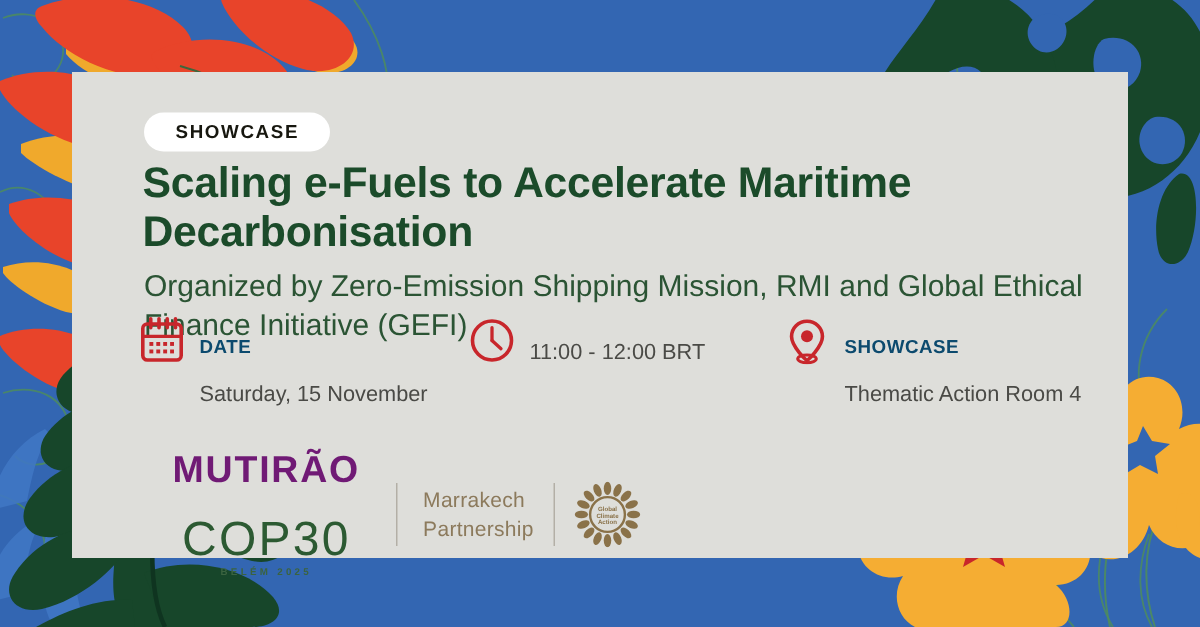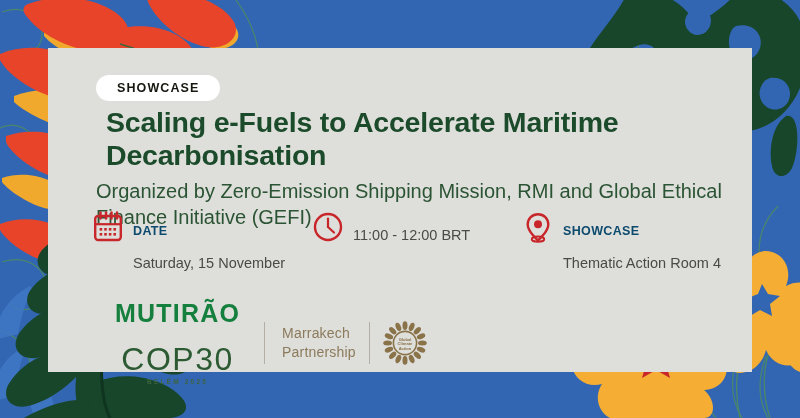--- a/index.html
+++ b/index.html
@@ -43,21 +43,21 @@
     font-size: 12.5px;
     font-weight: bold;
     letter-spacing: 1.1px;
     padding: 7px 21px 6px 21px;
     border-radius: 14px;
     line-height: 1;
   }
   
   #title {
     position: absolute;
-    left: 58px;
+    left: 47px;
     top: 58px;
     width: 620px;
     color: #1B4B2A;
     font-size: 28.5px;
     font-weight: bold;
     line-height: 1.17;
     letter-spacing: -0.2px;
   }
   
   #organizer {
@@ -119,21 +119,21 @@
     align-items: center;
   }
   #mutirao {
     text-align: center;
     line-height: 1;
   }
   #mutirao .m-top {
     font-size: 25px;
     font-weight: bold;
     letter-spacing: 1.2px;
-    color: #15803d;
+    color: #701a75;
   }
   #mutirao .m-mid {
     font-size: 32px;
     font-weight: normal;
     letter-spacing: 1.5px;
     color: #2C5A32;
     margin-top: 17px;
   }
   #mutirao .m-bot {
     font-size: 6.5px;

